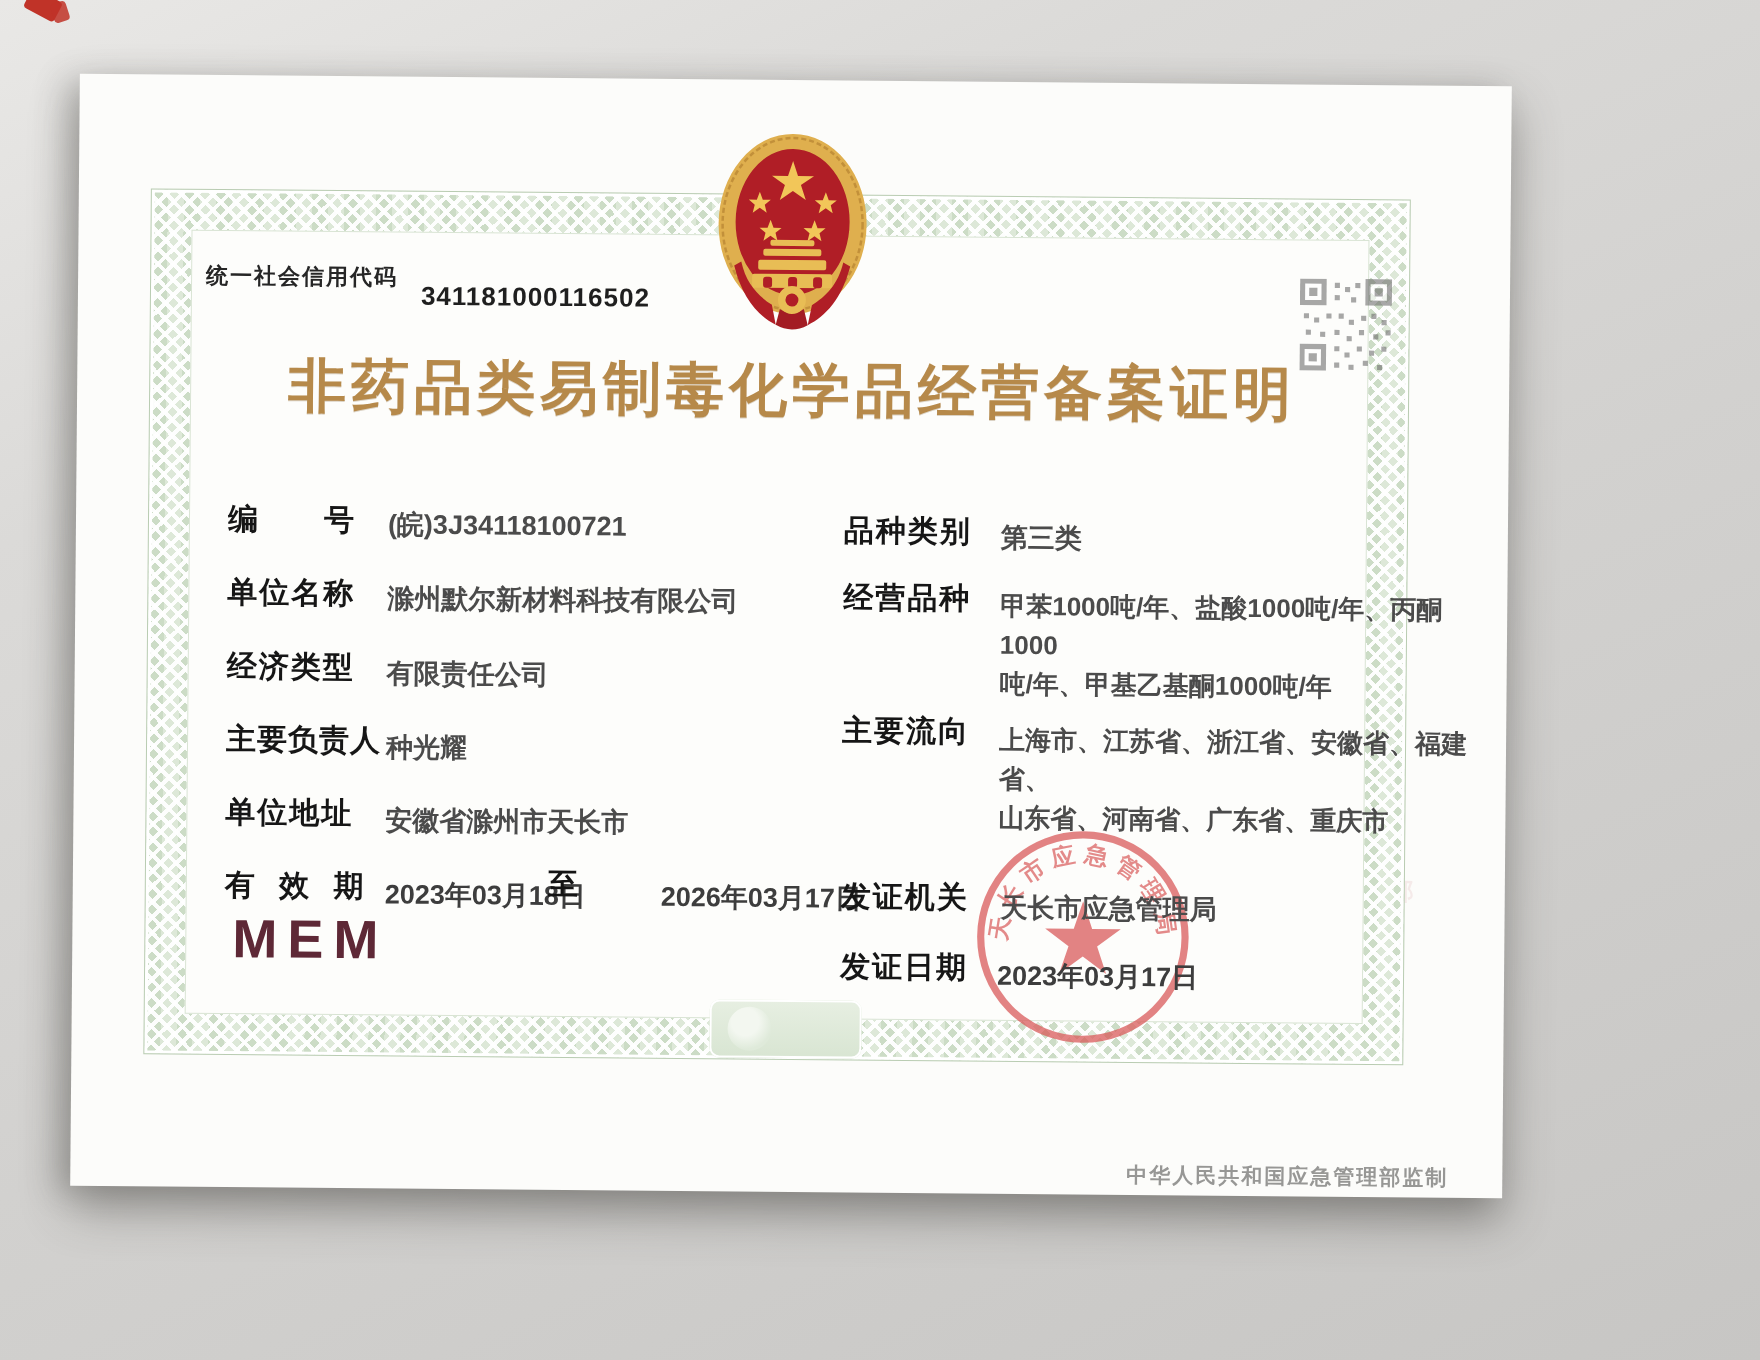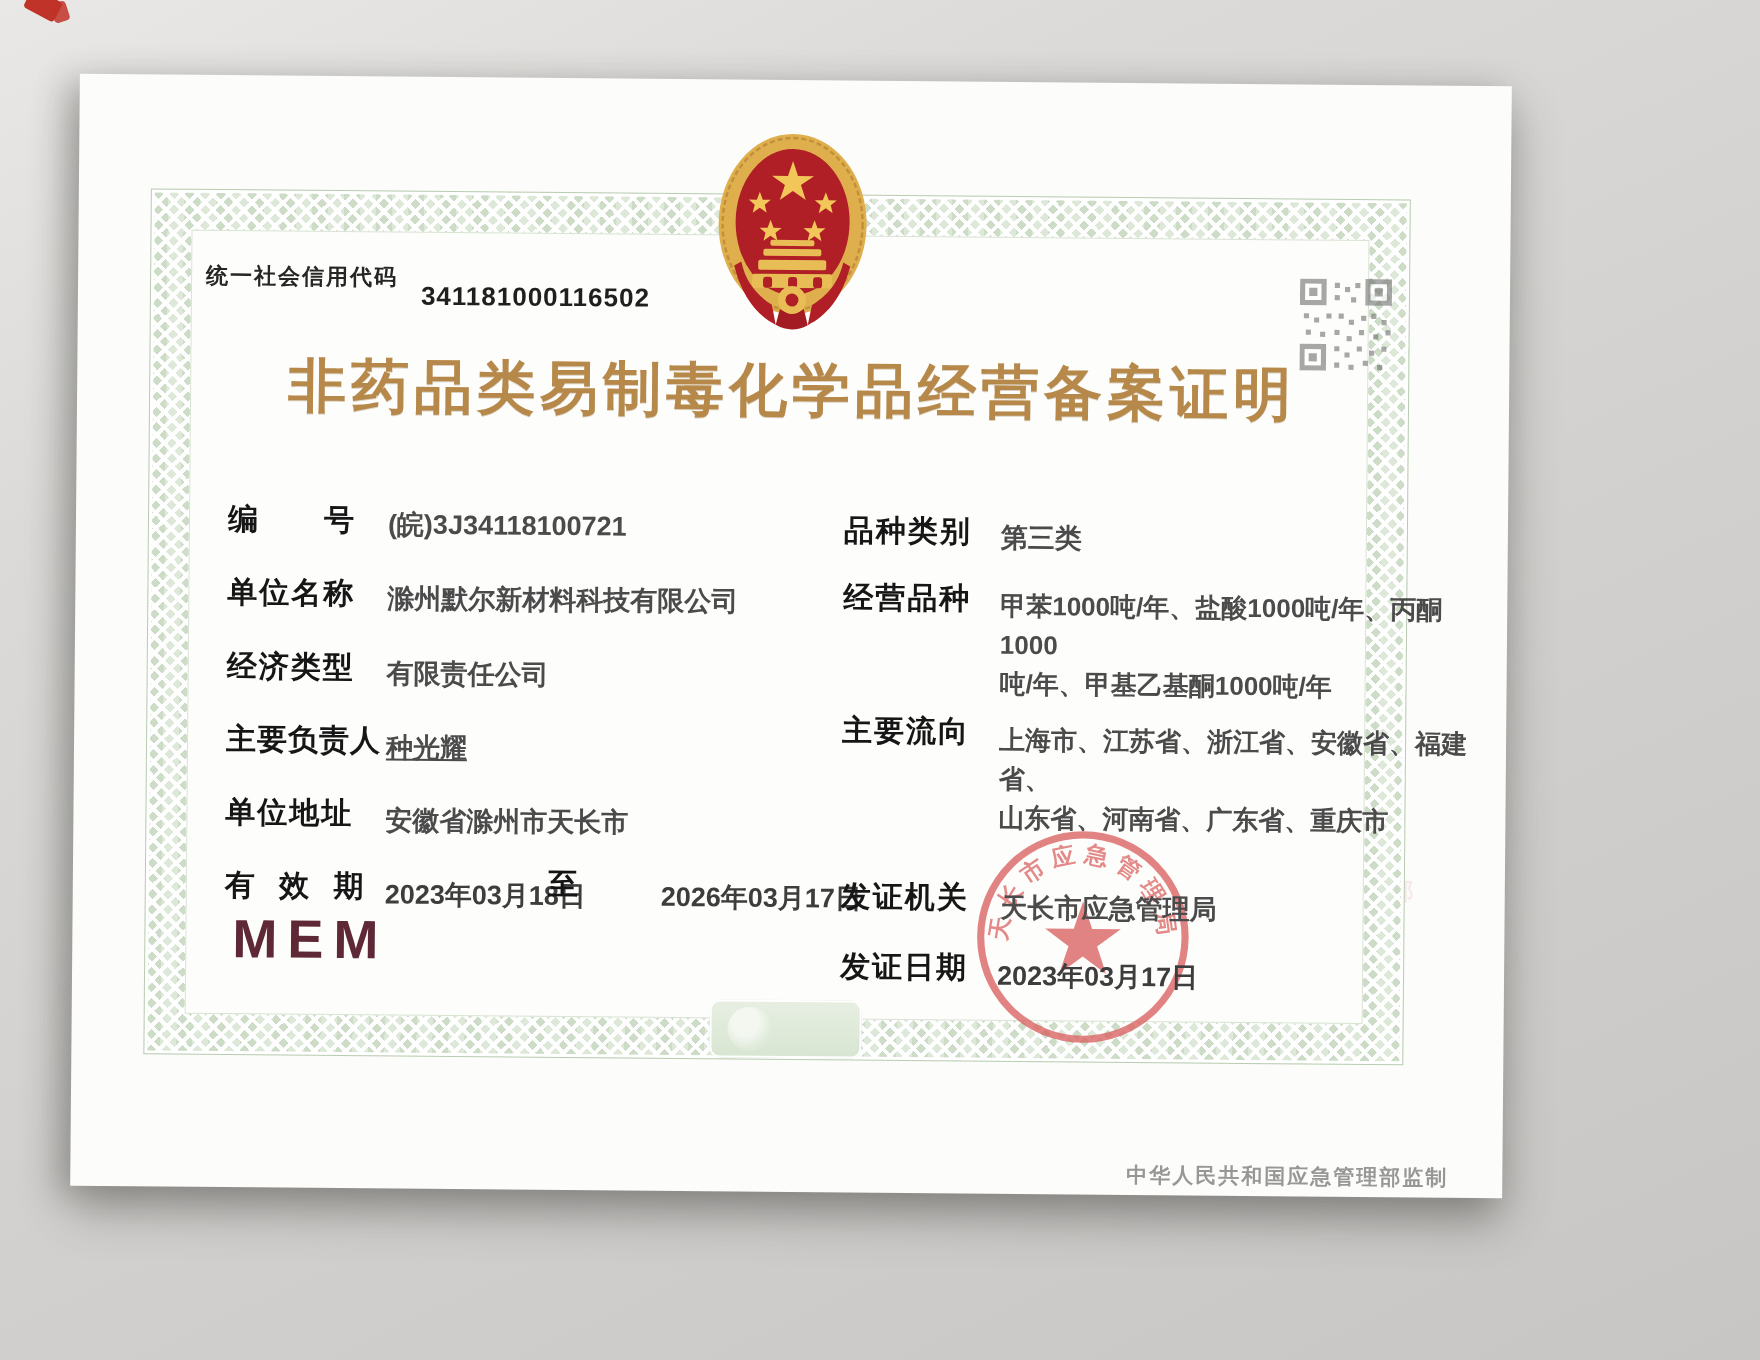--- a/index.html
+++ b/index.html
@@ -178,21 +178,21 @@
   <span class="abs lbl" style="left:152px;top:424px;">编　　号</span>
   <span class="abs val" style="left:312px;top:430px;">(皖)3J34118100721</span>
 
   <span class="abs lbl" style="left:152px;top:497px;">单位名称</span>
   <span class="abs val" style="left:312px;top:504px;">滁州默尔新材料科技有限公司</span>
 
   <span class="abs lbl" style="left:152px;top:571px;">经济类型</span>
   <span class="abs val" style="left:312px;top:579px;">有限责任公司</span>
 
   <span class="abs lbl" style="left:152px;top:644px;letter-spacing:1px;">主要负责人</span>
-  <span class="abs val" style="left:312px;top:653px;text-decoration:underline;">种光耀</span>
+  <span class="abs val" style="left:312px;top:653px;">种光耀</span>
 
   <span class="abs lbl" style="left:152px;top:717px;">单位地址</span>
   <span class="abs val" style="left:312px;top:726px;">安徽省滁州市天长市</span>
 
   <span class="abs lbl" style="left:152px;top:790px;letter-spacing:8px;">有 效 期</span>
   <span class="abs val" style="left:312px;top:800px;color:#3d3d3d;">2023年03月18日</span>
   <span class="abs date-to" style="left:475px;top:786px;">至</span>
   <span class="abs val" style="left:588px;top:800px;color:#3d3d3d;">2026年03月17日</span>
 
   <span class="abs mem-logo" style="left:160px;top:832px;">MEM</span>

